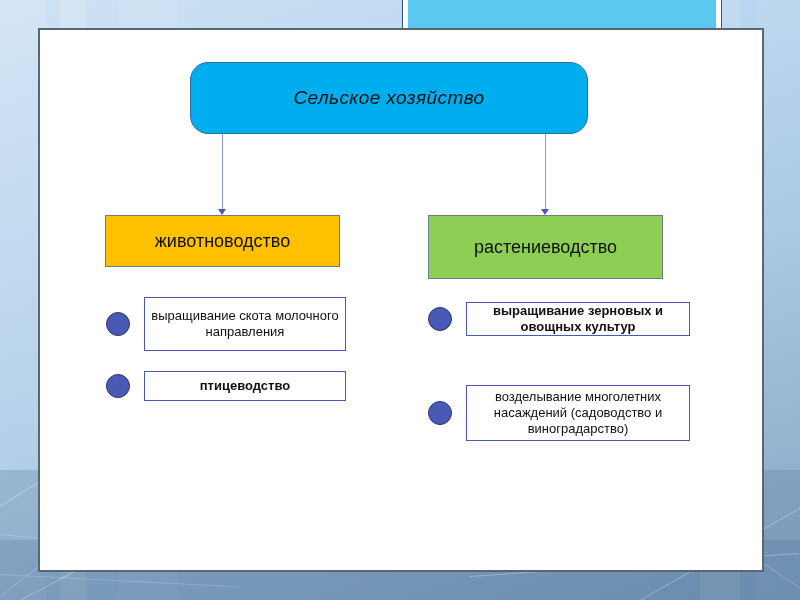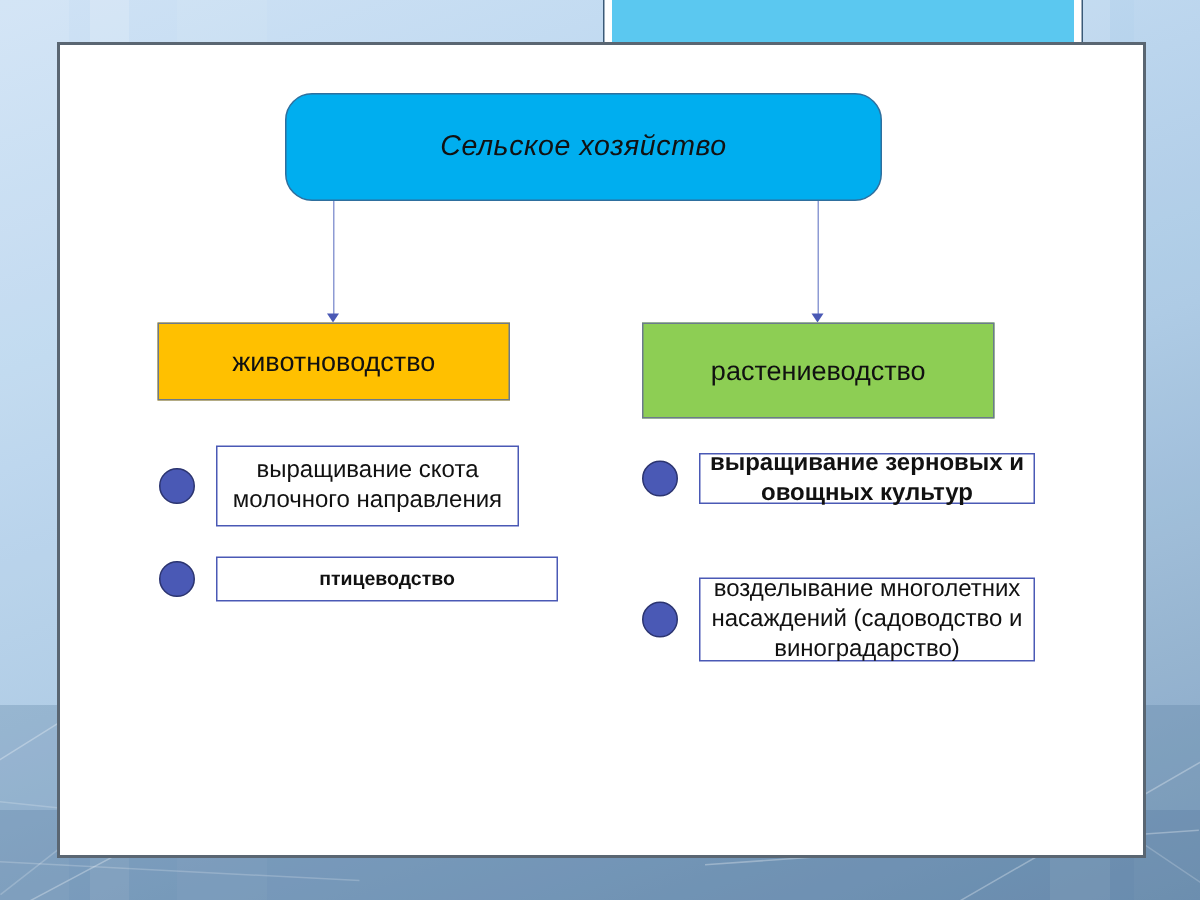--- a/index.html
+++ b/index.html
@@ -151,31 +151,31 @@
   .leaf-box {
     margin-left: 14px;
     box-sizing: border-box;
     background: #ffffff;
     border: 1px solid #4A59B5;
     display: flex;
     align-items: center;
     justify-content: center;
     text-align: center;
     color: #111111;
-    font-size: 16px;
+    font-size: 13px;
     line-height: 1.25;
     padding: 3px 6px;
   }
 
   
   #leaf-l1 { left: 106px; top: 297px; }
   #leaf-l1 .leaf-box { width: 202px; height: 54px; }
 
   #leaf-l2 { left: 106px; top: 371px; }
-  #leaf-l2 .leaf-box { width: 228px; height: 30px; font-weight: bold; font-size: 13px; }
+  #leaf-l2 .leaf-box { width: 202px; height: 30px; font-weight: bold; font-size: 13px; }
 
   #leaf-l3 { left: 106px; top: 426px; }
   #leaf-l3 .leaf-box { width: 202px; height: 30px; font-weight: bold; font-size: 13px; }
 
   
   #leaf-r1 { left: 428px; top: 302px; }
   #leaf-r1 .leaf-box { width: 224px; height: 34px; font-weight: bold; }
 
   #leaf-r2 { left: 428px; top: 385px; }
   #leaf-r2 .leaf-box { width: 224px; height: 56px; font-weight: normal; }

